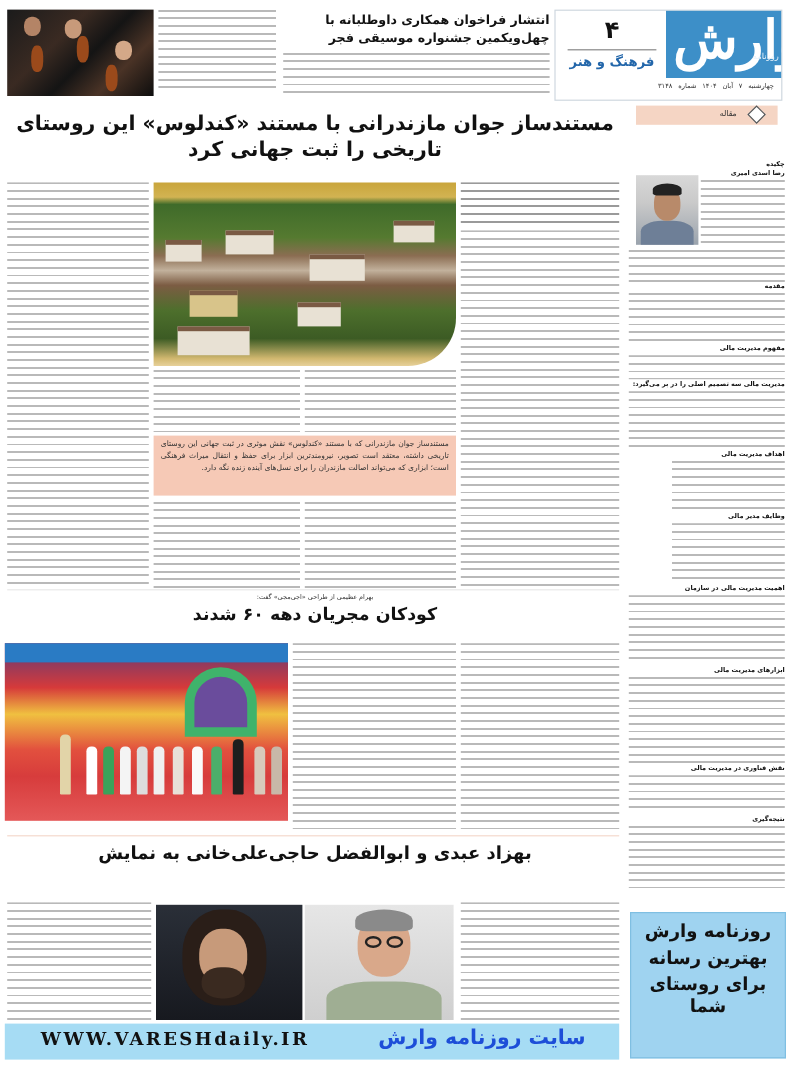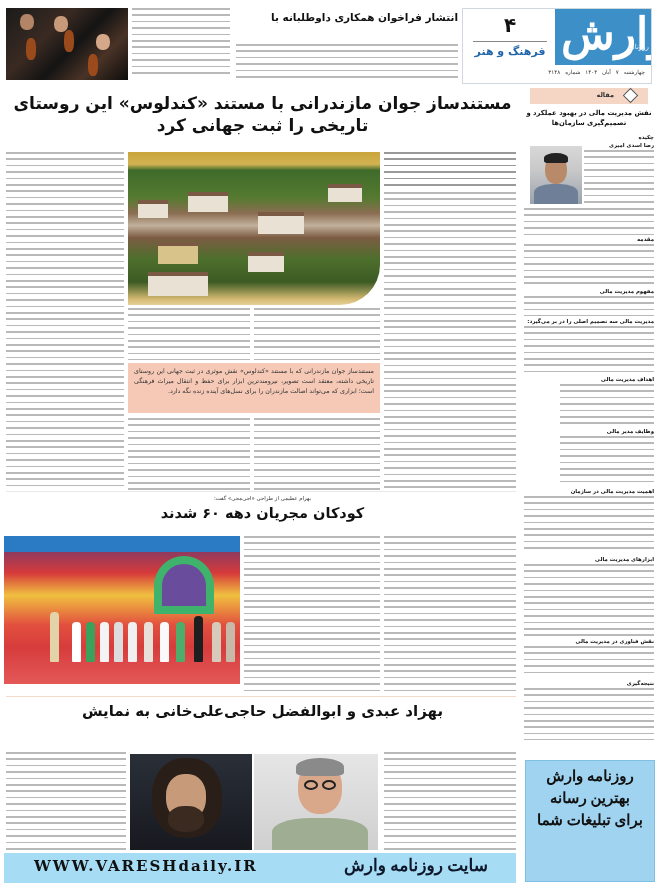--- a/index.html
+++ b/index.html
@@ -28,48 +28,48 @@
 
   
   .main-title { left: 10px; top: 92px; width: 505px; text-align: center; font-size: 17px; font-weight: bold; line-height: 22px; color: #111; }
   .village { left: 128px; top: 152px; width: 252px; height: 153px; background: linear-gradient(to bottom,#c9a53b 0%,#d2b352 8%,#3f6b2a 12%,#557a30 30%,#8b6d52 40%,#c2b19c 48%,#7c5c43 56%,#4d6f2c 70%,#3c5b24 85%,#d2b870 96%,#e7d19a 100%); overflow:hidden; border-radius: 0 0 40px 0; }
   .village .house { position:absolute; background:#e8e1d4; border-top:4px solid #7a5a44; }
   .quote { left: 128px; top: 363px; width: 252px; height: 50px; background: #f6c9b6; font-size: 6.3px; line-height: 10px; padding: 3px 6px; text-align: justify; color: #333; }
 
   
   .side { left: 520px; top: 86px; width: 138px; height: 660px; }
   .side-tag { position:absolute; left: 10px; top: 2px; width: 118px; height: 16px; background: #f5d5c4; }
-  .side-tag .lbl { position:absolute; right: 34px; top: 3px; font-size: 6.5px; font-weight: bold; color: #333; }
+  .side-tag .lbl { position:absolute; right: 34px; top: 3px; font-size: 6.5px; font-weight: normal; color: #333; }
   .side-tag .dia { position:absolute; right: 12px; top: 2px; width: 11px; height: 11px; border: 1px solid #555; transform: rotate(45deg); background:#fff; }
   .side-title { position:absolute; left: 2px; top: 22px; width: 134px; text-align: center; font-size: 6.8px; font-weight: bold; line-height: 10px; color: #111; }
   .side-h { position:absolute; right: 4px; font-size: 5.4px; font-weight: bold; color: #111; }
   .side-photo { position:absolute; left: 10px; top: 60px; width: 52px; height: 58px; background: linear-gradient(to bottom,#d8d8d8 0%,#c9c9c9 40%,#9aa3ad 100%); overflow:hidden; }
   .side-photo .face { position:absolute; left:15px; top:10px; width:22px; height:28px; border-radius:45%; background:#b88a6a; }
   .side-photo .hair { position:absolute; left:14px; top:7px; width:24px; height:10px; border-radius:50% 50% 20% 20%; background:#222; }
   .side-photo .body { position:absolute; left:4px; top:38px; width:44px; height:22px; border-radius:40% 40% 0 0; background:#6e7f97; }
   .ad-box { left: 525px; top: 760px; width: 130px; height: 122px; background: #9fd3f0; border: 1px solid #7fbfe2; text-align: center; color: #111; }
-  .ad-box div { font-weight: bold; font-family: Liberation Serif, serif; }
+  .ad-box div { font-weight: bold; }
 
   
   .kids-sub { left: 10px; top: 495px; width: 505px; text-align: center; font-size: 5.4px; color: #333; }
   .kids-title { left: 10px; top: 505px; width: 505px; text-align: center; font-size: 14.5px; font-weight: bold; color: #111; }
   .kids-photo { left: 4px; top: 536px; width: 236px; height: 148px; background: linear-gradient(to bottom,#5a3a7a 0%,#d63a3a 25%,#f0c040 40%,#e2503e 60%,#d73c3c 75%,#e45858 100%); overflow:hidden; }
   .kids-photo .arch { position:absolute; left:150px; top:20px; width:60px; height:58px; border-radius:30px 30px 0 0; border:8px solid #3fb36b; background:#6a4c9c; }
   .kids-photo .kid { position:absolute; bottom:22px; width:9px; height:40px; border-radius:4px 4px 1px 1px; }
   .kids-photo .band { position:absolute; left:0; top:0; width:100%; height:16px; background:#2a7bc4; }
 
   
   .act-title { left: 10px; top: 700px; width: 505px; text-align: center; font-size: 15px; font-weight: bold; line-height: 22px; color: #111; }
   .act-photo1 { left: 254px; top: 754px; width: 124px; height: 96px; background: linear-gradient(to bottom,#e6e6e6,#cfcfcf); overflow:hidden; }
   .act-photo2 { left: 130px; top: 754px; width: 122px; height: 96px; background: linear-gradient(to bottom,#2a2f38,#17191f); overflow:hidden; }
   .head { position:absolute; border-radius: 45%; }
 
   .footer { left: 4px; top: 853px; width: 512px; height: 30px; background: #a6dcf4; }
   .footer .url { position:absolute; left: 30px; top: 4px; font-family: "DejaVu Serif", serif; font-size: 15px; font-weight: bold; letter-spacing: 2px; color: #111; direction: ltr; }
-  .footer .site { position:absolute; right: 28px; top: 2px; font-size: 17px; font-weight: bold; color: #0f172a; letter-spacing: 1px; font-family: Liberation Serif, serif; }
+  .footer .site { position:absolute; right: 28px; top: 2px; font-size: 17px; font-weight: bold; color: #1d4ed8; letter-spacing: 1px; }
   .rule { background: #e9e9e9; height: 1px; }
 </style>
 </head>
 <body>
 
 <div class="abs masthead">
   <div class="mh-logo">
     <span class="big">وارش</span>
     <span class="sm">روزنامه</span>
   </div>
@@ -79,20 +79,21 @@
   <div class="mh-date">
     <span>چهارشنبه ۷ آبان</span>
     <span>۱۴۰۴</span>
     <span>شماره</span>
     <span>۳۱۴۸</span>
   </div>
 </div>
 
 <div class="abs top-title">
   <div>انتشار فراخوان همکاری داوطلبانه با</div>
+  <div>چهل‌ویکمین جشنواره موسیقی فجر</div>
 </div>
 <div class="abs top-body filler"></div>
 <div class="abs top-col2 filler"></div>
 <div class="abs top-photo">
   <div class="v" style="left:20px;top:30px;"></div>
   <div class="v" style="left:58px;top:22px;"></div>
   <div class="v" style="left:82px;top:46px;"></div>
   <div class="head" style="left:48px;top:8px;width:14px;height:16px;background:#c89a7a;"></div>
   <div class="head" style="left:14px;top:6px;width:14px;height:16px;background:#b48466;"></div>
   <div class="head" style="left:90px;top:26px;width:14px;height:16px;background:#d4a888;"></div>
@@ -116,21 +117,20 @@
 <div class="abs quote">مستندساز جوان مازندرانی که با مستند «کندلوس» نقش موثری در ثبت جهانی این روستای تاریخی داشته، معتقد است تصویر، نیرومندترین ابزار برای حفظ و انتقال میراث فرهنگی است؛ ابزاری که می‌تواند اصالت مازندران را برای نسل‌های آینده زنده نگه دارد.</div>
 <div class="abs filler" style="left:254px; top:418px; width:126px; height:72px;"></div>
 <div class="abs filler" style="left:128px; top:418px; width:122px; height:72px;"></div>
 <div class="abs filler" style="left:6px; top:152px; width:118px; height:338px;"></div>
 
 <div class="abs side">
   <div class="side-tag">
     <span class="lbl">مقاله</span>
     <span class="dia"></span>
   </div>
-  <div class="side-title">نقش مدیریت مالی در بهبود عملکرد و تصمیم‌گیری سازمان‌ها</div>
   <div class="side-h" style="top:48px;">چکیده</div>
   <div class="side-h" style="top:56px;">رضا اسدی امیری</div>
   <div class="side-photo">
     <div class="body"></div>
     <div class="face"></div>
     <div class="hair"></div>
   </div>
   <div class="abs filler" style="left:64px; top:64px; width:70px; height:56px;"></div>
   <div class="abs filler" style="left:4px; top:122px; width:130px; height:28px;"></div>
   <div class="side-h" style="top:150px;">مقدمه</div>
@@ -149,21 +149,21 @@
   <div class="abs filler" style="left:4px; top:478px; width:130px; height:72px;"></div>
   <div class="side-h" style="top:552px;">نقش فناوری در مدیریت مالی</div>
   <div class="abs filler" style="left:4px; top:560px; width:130px; height:32px;"></div>
   <div class="side-h" style="top:594px;">نتیجه‌گیری</div>
   <div class="abs filler" style="left:4px; top:602px; width:130px; height:52px;"></div>
 </div>
 
 <div class="abs ad-box">
   <div style="font-size:15px; margin-top:6px;">روزنامه وارش</div>
   <div style="font-size:15px; margin-top:4px;">بهترین رسانه</div>
-  <div style="font-size:15px; margin-top:4px;">برای تبلیغات شما</div>
+  <div style="font-size:15px; margin-top:4px;">برای روستای شما</div>
 </div>
 
 <div class="abs rule" style="left:6px; top:491px; width:510px;"></div>
 <div class="abs kids-sub">بهرام عظیمی از طراحی «اجی‌مجی» گفت:</div>
 <div class="abs kids-title">کودکان مجریان دهه ۶۰ شدند</div>
 <div class="abs filler" style="left:384px; top:536px; width:132px; height:156px;"></div>
 <div class="abs filler" style="left:244px; top:536px; width:136px; height:156px;"></div>
 <div class="abs kids-photo">
   <div class="band"></div>
   <div class="arch"></div>

